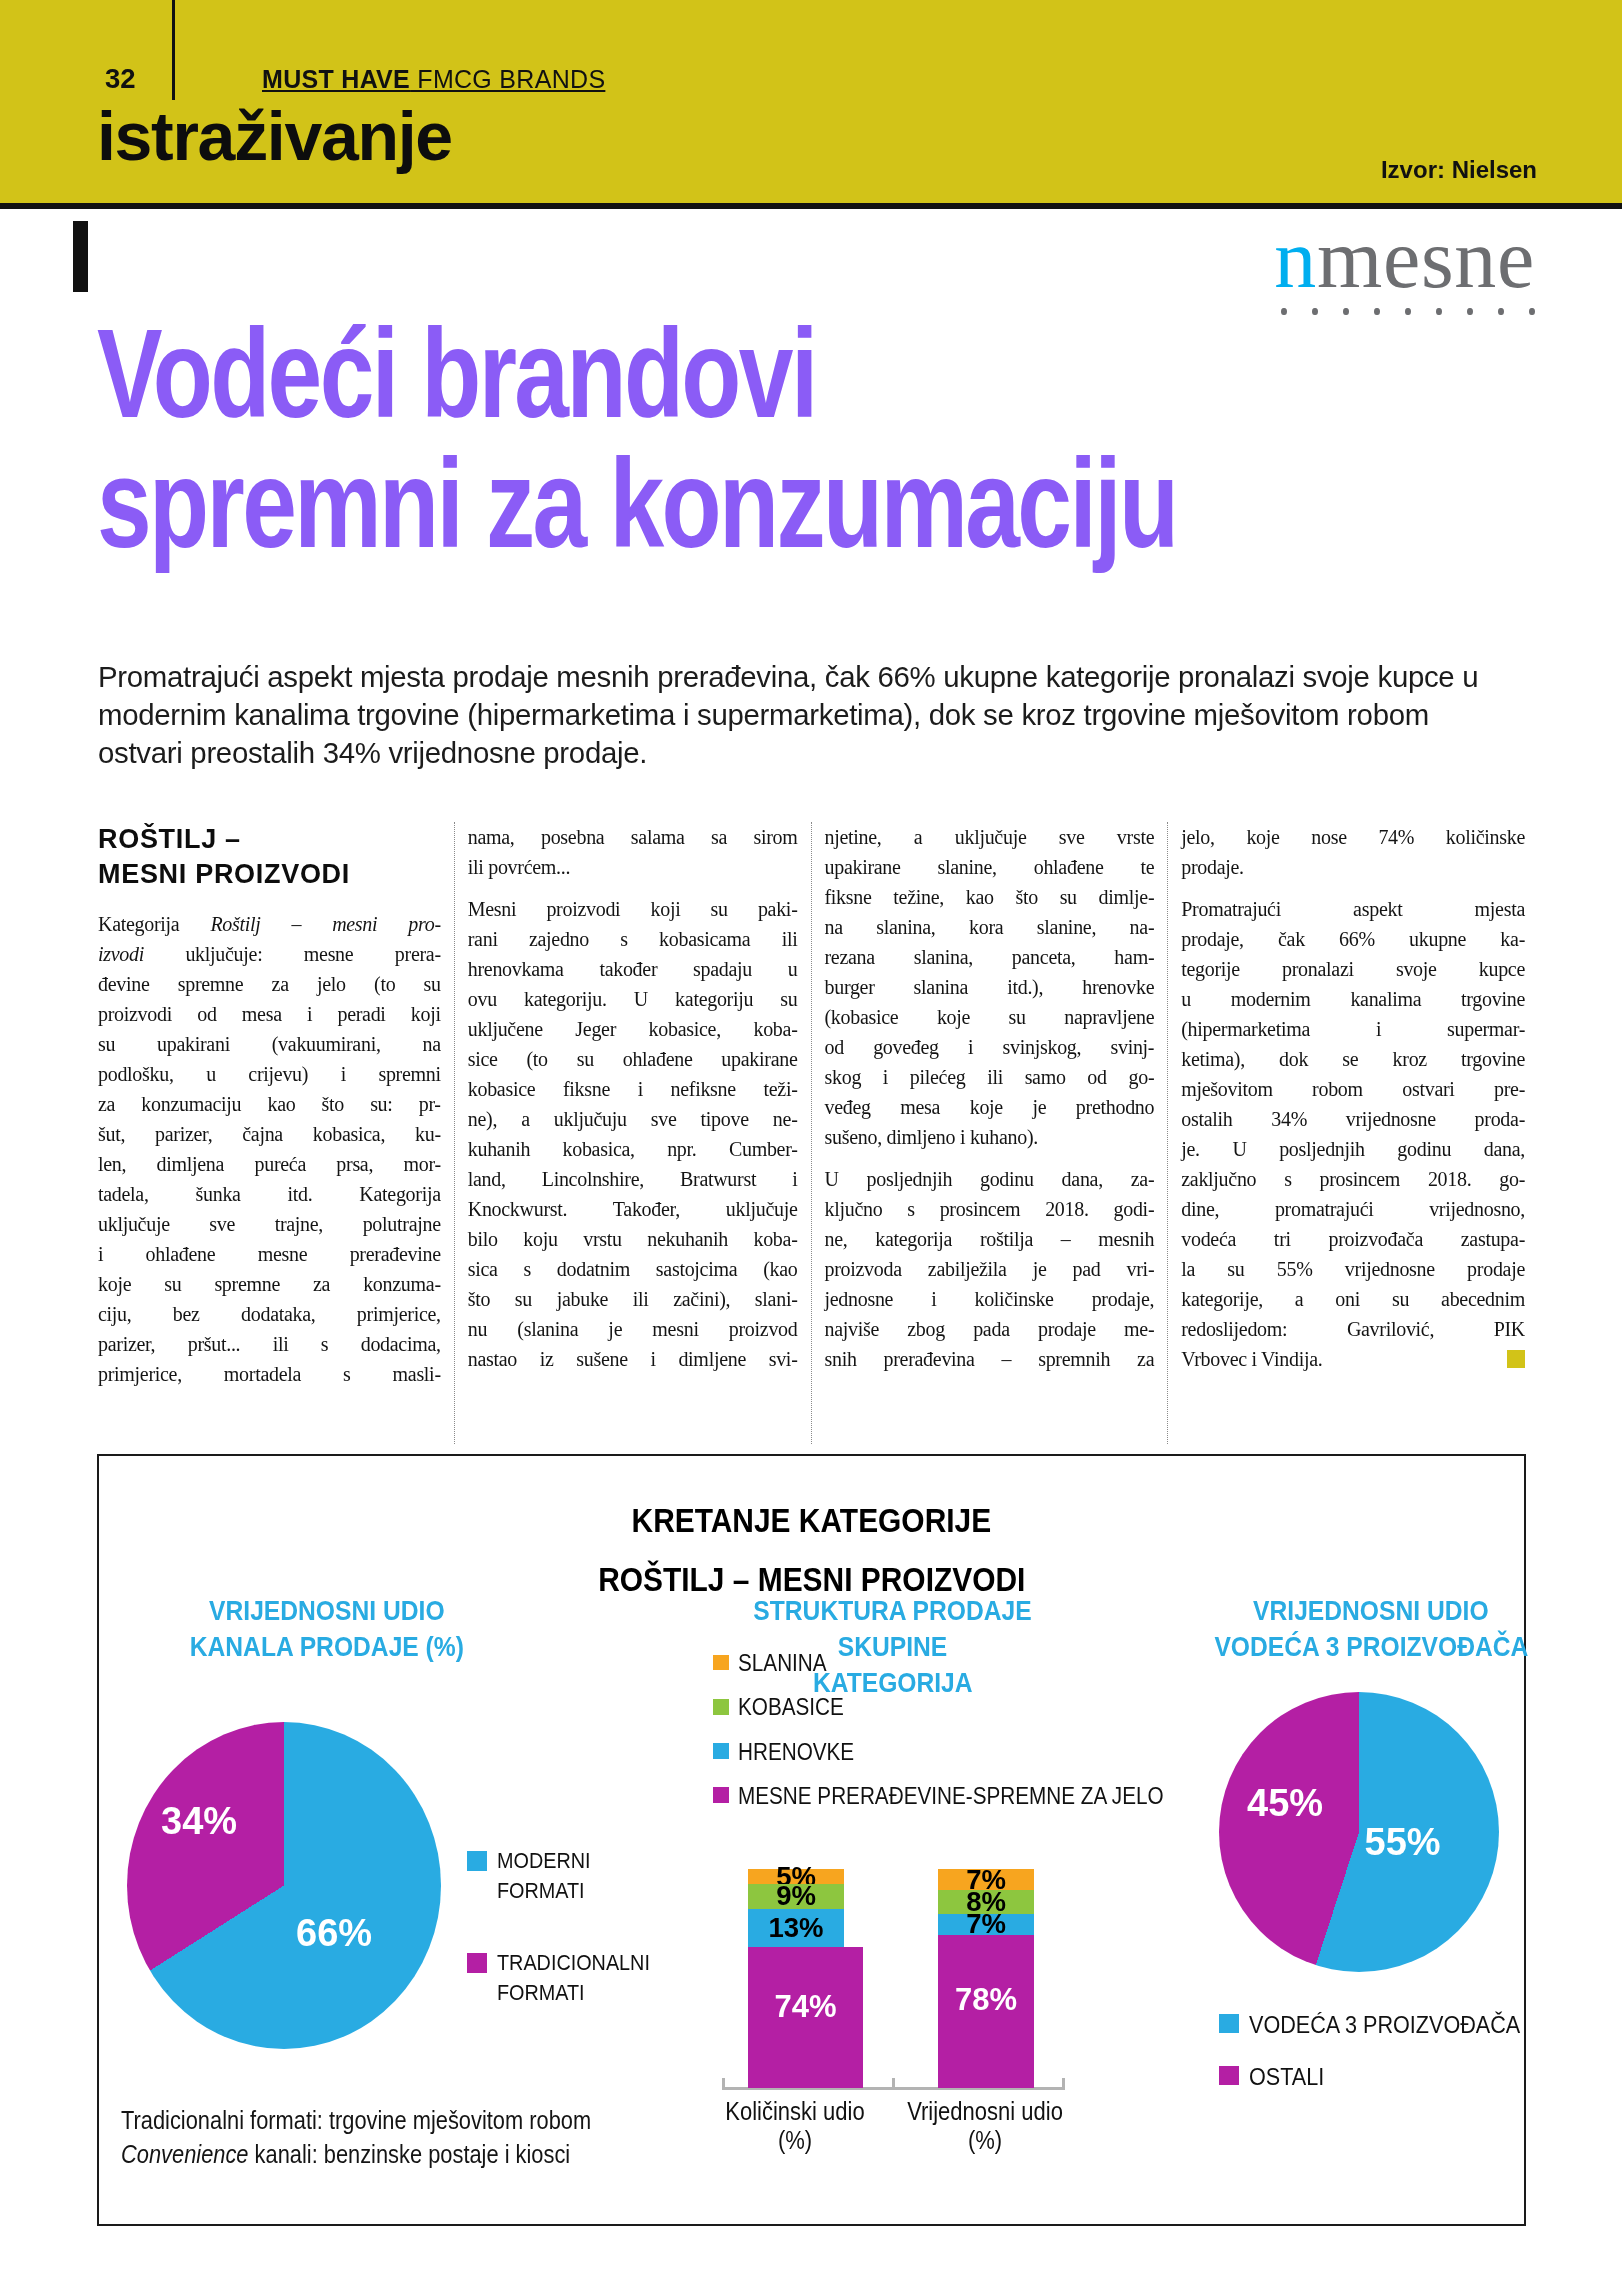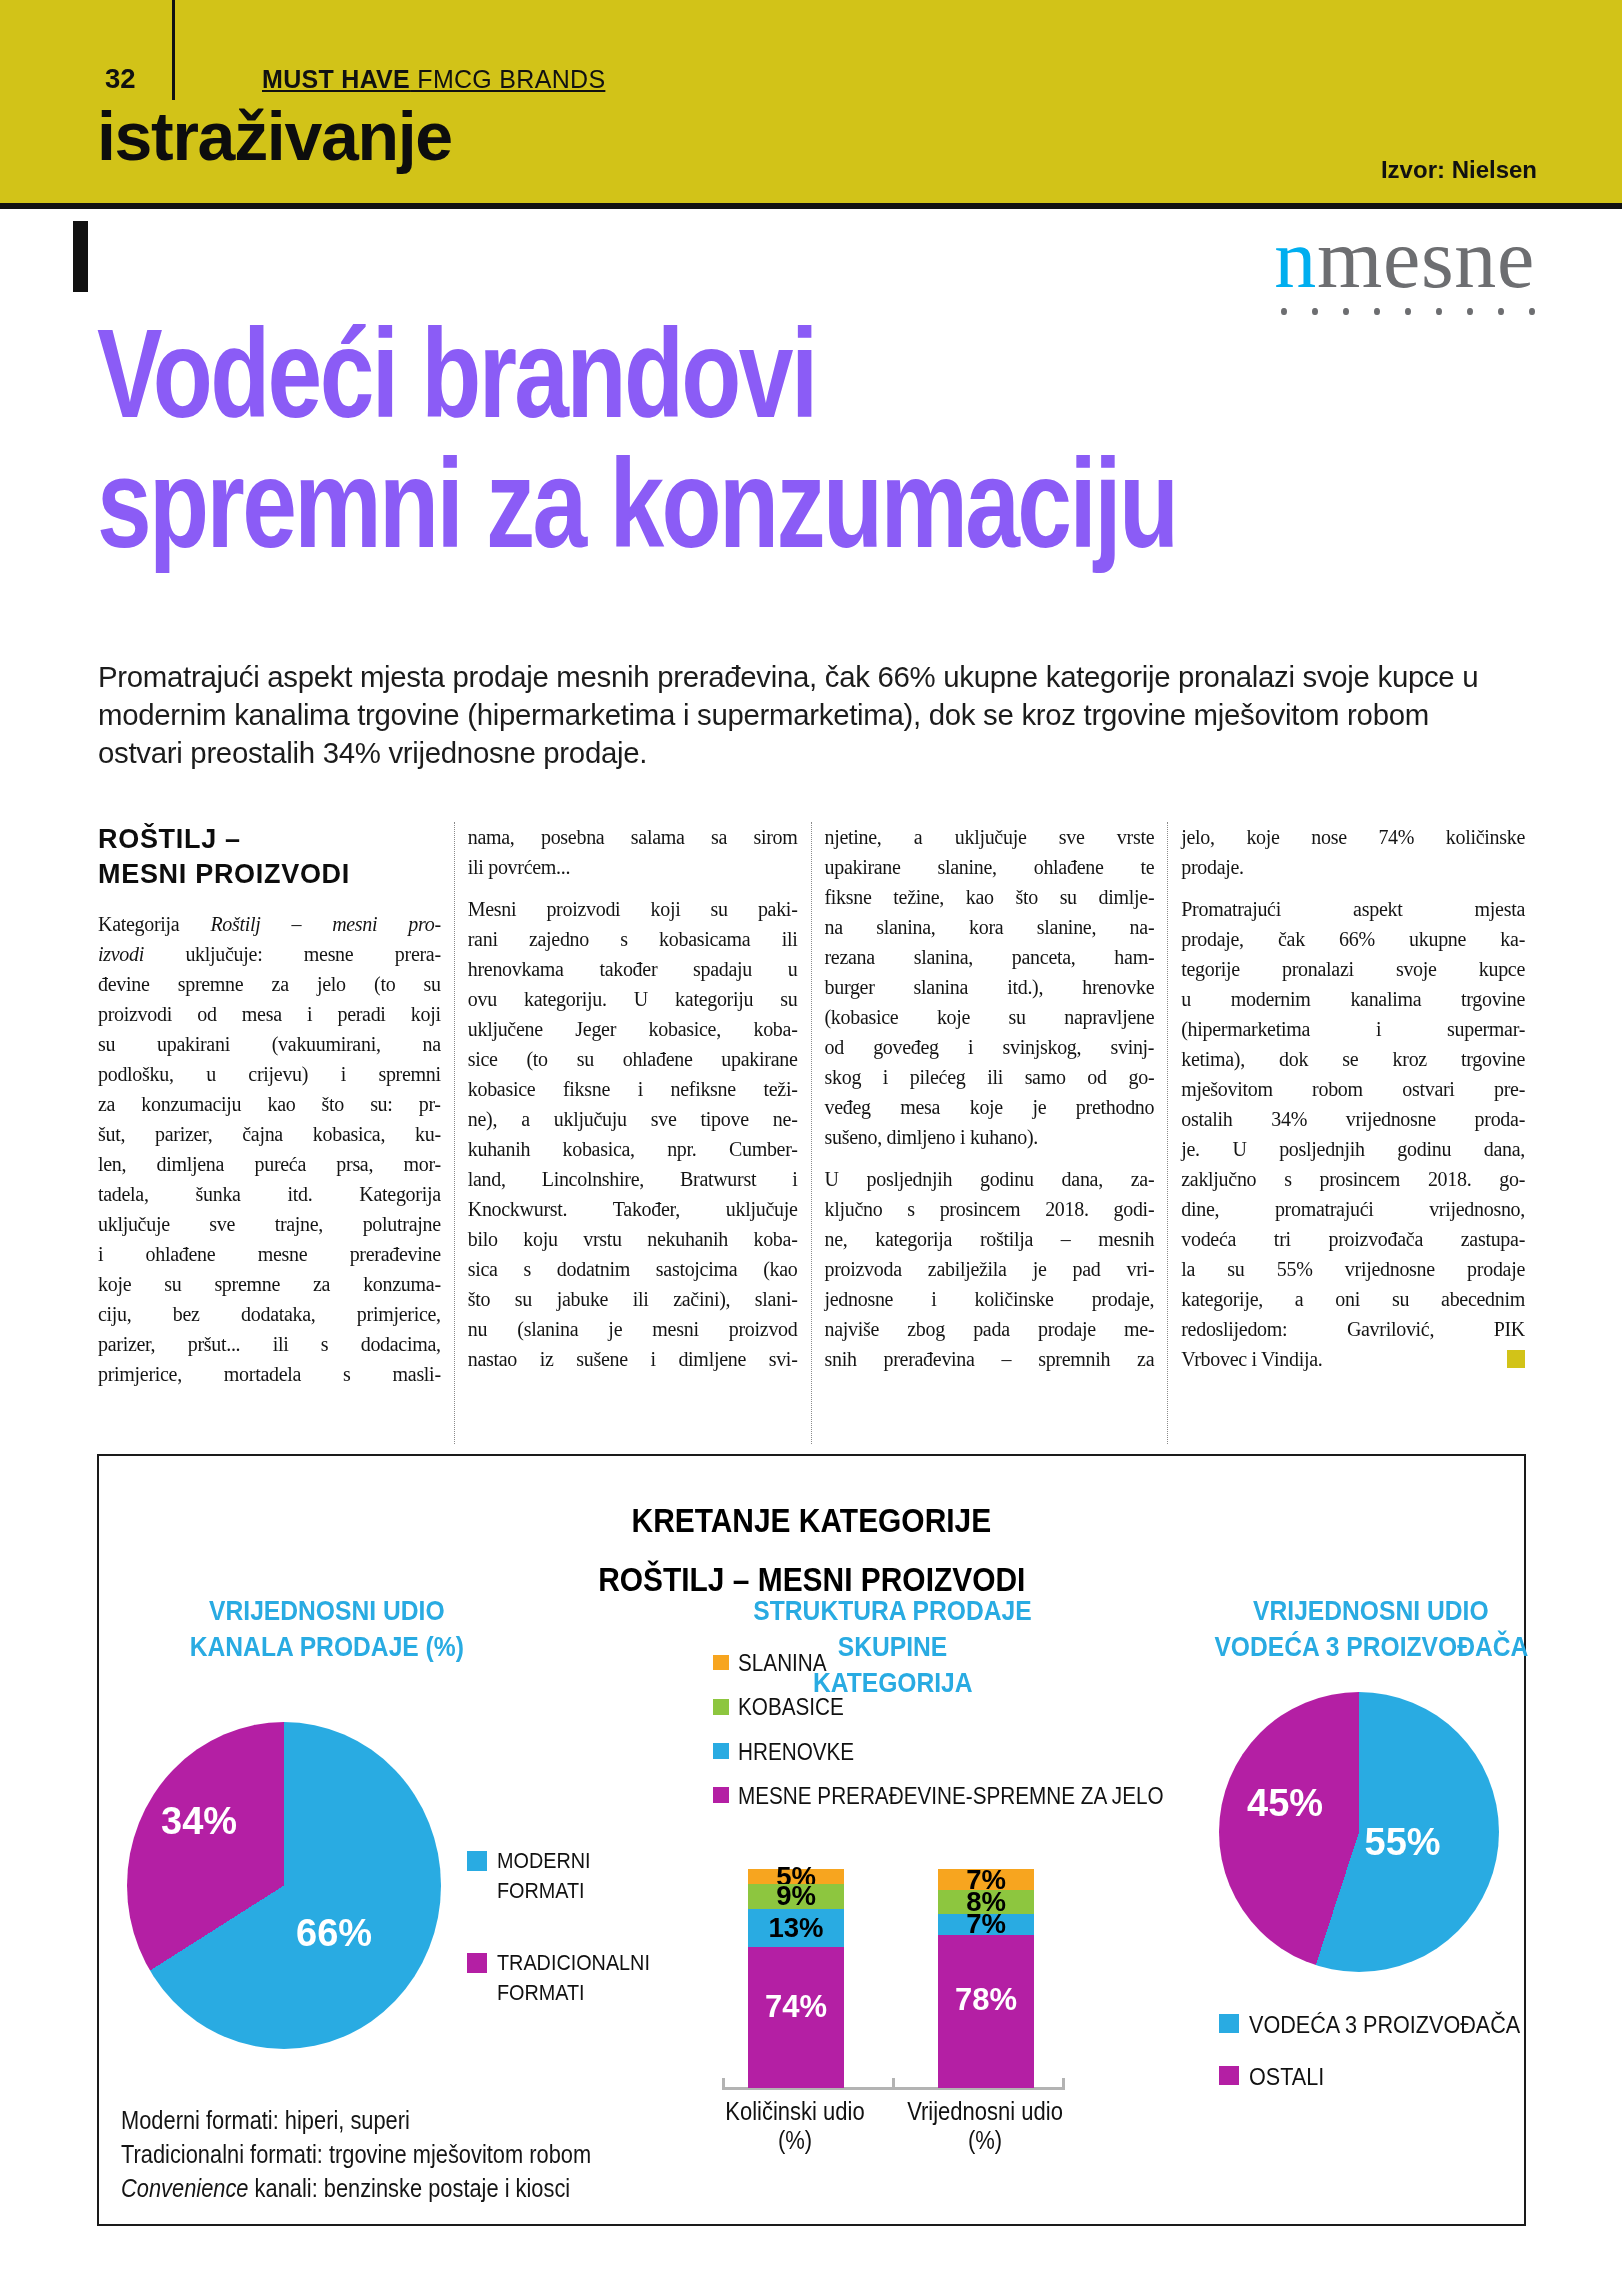--- a/index.html
+++ b/index.html
@@ -290,21 +290,21 @@
     <div class="bar b0">
           <div class="seg" style="height: 14.4px; background: rgb(247, 165, 31);">
             <span class="sl" style="color: rgb(0, 0, 0);">5%</span>
           </div>
           <div class="seg" style="height: 25px; background: rgb(141, 198, 63);">
             <span class="sl" style="color: rgb(0, 0, 0);">9%</span>
           </div>
           <div class="seg" style="height: 38px; background: rgb(41, 171, 226);">
             <span class="sl" style="color: rgb(0, 0, 0);">13%</span>
           </div>
-          <div class="seg big" style="height: 141px; background: rgb(180, 31, 164);">
+          <div class="seg big" style="height: 141px; background: rgb(180, 31, 164); padding-left: 19px;">
             <span class="sl" style="color: rgb(255, 255, 255);">74%</span>
           </div>
         </div>
         <div class="axlab a0"><span class="cxc">Količinski udio (%)</span></div>
         <div class="bar b1">
           <div class="seg" style="height: 21px; background: rgb(247, 165, 31);">
             <span class="sl" style="color: rgb(0, 0, 0);">7%</span>
           </div>
           <div class="seg" style="height: 23.6px; background: rgb(141, 198, 63);">
             <span class="sl" style="color: rgb(0, 0, 0);">8%</span>
@@ -328,20 +328,19 @@
           <span class="lsq" style="background: rgb(41, 171, 226);"></span>
           <span class="legtxt">VODEĆA 3 PROIZVOĐAČA</span>
         </div>
         <div class="legend-item">
           <span class="lsq" style="background: rgb(180, 31, 164);"></span>
           <span class="legtxt">OSTALI</span>
         </div>
       </div>
 
     <div class="foots" id="foots">
-        <div class="fline"><span class="cxl sx84">Moderni formati: hiperi, superi</span></div>
         <div class="fline"><span class="cxl sx84">Tradicionalni formati: trgovine mješovitom robom</span></div>
         <div class="fline"><span class="cxl sx84"><i>Convenience</i> kanali: benzinske postaje i kiosci</span></div>
       </div>
   </div>
 
 </div>
 
 
 </body></html>

